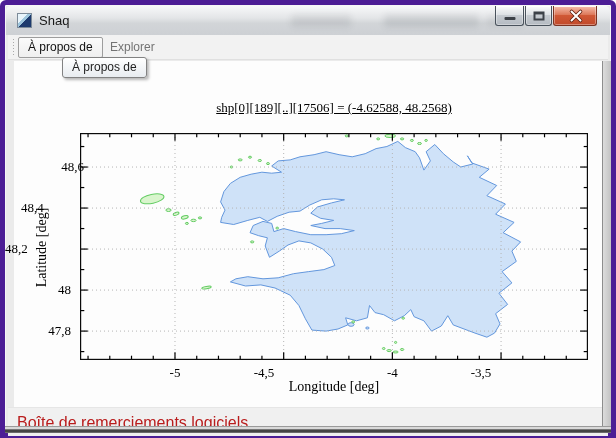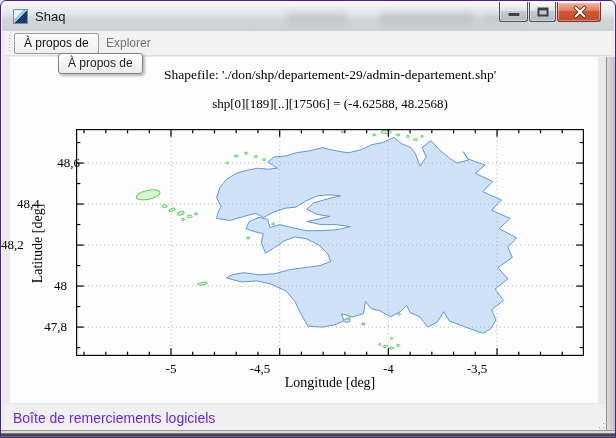--- a/index.html
+++ b/index.html
@@ -1,18 +1,18 @@
 <!DOCTYPE html>
 <html><head>
 <meta charset="utf-8">
 <style>
   html,body{margin:0;padding:0;background:#fff;}
   *{box-sizing:border-box;}
   .stage{position:relative;width:616px;height:438px;font-family:"Liberation Sans",sans-serif;overflow:hidden;}
-  .window{position:absolute;inset:0;background:#ebebeb;border:1px solid #4c1d95;border-radius:6px 6px 0 0;
+  .window{position:absolute;inset:0;background:#ebebeb;border:5px solid #4c1d95;border-radius:6px 6px 0 0;
           box-shadow:inset 0 0 0 1px rgba(255,255,255,.55);}
   
   .titlebar{position:absolute;left:1px;right:1px;top:1px;height:29px;border-radius:5px 5px 0 0;
             background:linear-gradient(#f7f8f9,#e4e6e8 40%,#d2d5d8 60%,#cdd0d4);overflow:hidden;}
   .app-icon{position:absolute;left:11px;top:7px;width:15px;height:15px;border:1px solid #7d8b99;
             background:linear-gradient(135deg,#e8f4fb 0 38%,#9fc6dd 38% 50%,#1d3a6e 50%);}
   .win-title{position:absolute;left:33px;top:0;height:29px;line-height:29px;font-size:13px;color:#181818;}
   .ghost{position:absolute;background:#5a5f66;filter:blur(3px);border-radius:3px;}
   .capbtns{position:absolute;right:13px;top:0;display:flex;}
   .capbtn{position:relative;height:20px;border:1px solid #49525c;border-top:none;border-radius:0 0 3px 3px;
@@ -31,33 +31,33 @@
   .grip{position:absolute;left:4px;top:4px;bottom:4px;width:3px;
         background-image:repeating-linear-gradient(to bottom,#a9a9a9 0 1px,transparent 1px 3px);background-size:1px 100%;background-repeat:repeat-y;background-position:1px 0;}
   .tbtn{position:absolute;left:10px;top:2px;height:21px;line-height:19px;padding:0 9px;font-size:12px;color:#111;
         border:1px solid #9d9d9d;border-radius:2px;background:linear-gradient(#fbfbfb,#efefef);}
   .tflat{position:absolute;left:96px;top:2px;height:21px;line-height:21px;padding:0 6px;font-size:12px;color:#737373;}
   
   .canvas{position:absolute;left:9px;top:56px;width:588px;height:346px;background:#fdfdfd;}
   .plot-title,.plot-subtitle,.xaxis-label{position:absolute;left:75px;width:508px;text-align:center;
         font-family:"Liberation Serif",serif;color:#000;}
   .plot-title{top:66px;font-size:13.5px;}
-  .plot-subtitle{top:95px;font-size:13px;}
+  .plot-subtitle{top:95px;font-size:13px;text-decoration:underline;}
   .xaxis-label{top:374px;font-size:14px;}
   .yaxis-label{position:absolute;left:-63px;top:234px;width:200px;height:17px;text-align:center;
         font-family:"Liberation Serif",serif;font-size:14px;transform:rotate(-90deg);}
   #plot-svg{position:absolute;left:75px;top:128px;}
   .tick-lab{position:absolute;font-family:"Liberation Serif",serif;font-size:13px;color:#000;}
   
   .tooltip{position:absolute;left:57px;top:52px;height:21px;line-height:17px;padding:1px 9px;font-size:12px;color:#222;
            border:1px solid #828282;border-radius:3px;background:linear-gradient(#ffffff,#e8ecf0);
            box-shadow:2px 2px 3px rgba(0,0,0,.28);z-index:5;}
   
   .statusbar{position:absolute;left:3px;right:3px;top:402px;height:29px;background:#f0f0f0;border-top:1px solid #e6e6e6;}
-  .status-text{position:absolute;left:9px;top:0;height:29px;line-height:29px;font-size:14px;color:#6d28d9;}
+  .status-text{position:absolute;left:9px;top:0;height:29px;line-height:29px;font-size:16px;color:#b91c1c;}
   .sizegrip{position:absolute;right:4px;bottom:4px;width:11px;height:11px;}
   .sizegrip i{position:absolute;width:2px;height:2px;background:#8f8f8f;box-shadow:1px 1px 0 #fbfbfb inset;}
   .bottomedge{position:absolute;left:0;right:0;bottom:0;height:7px;
       background:linear-gradient(#9a9a9a 0 1px,#d9d9d9 1px 3px,#787878 3px 4px,#454545 4px 6px,#6b6b6b 6px 7px);}
   .sideshade{position:absolute;top:56px;bottom:7px;width:9px;background:linear-gradient(to right,#dcdcdc,#c2c2c2);}
   .sideshade.r{right:0;border-left:1px solid #8d8d8d;}
 </style>
 </head>
 <body>
 
@@ -88,21 +88,20 @@
       </div>
     </div>
 
     <div class="toolbar">
       <span class="grip"></span>
       <span class="tbtn">À propos de</span>
       <span class="tflat">Explorer</span>
     </div>
 
     <div class="canvas"></div>
-    <div class="plot-title">Shapefile: './don/shp/departement-29/admin-departement.shp'</div>
     <div class="plot-subtitle">shp[0][189][..][17506] = (-4.62588, 48.2568)</div>
     <div class="yaxis-label">Latitude [deg]</div>
     <div class="xaxis-label">Longitude [deg]</div>
     <svg id="plot-svg" width="508" height="227" viewBox="0 0 508 227">
         <path d="M387.4 22.8L392.8 31.0L380.8 34.0L373.2 28.9L363.4 20.7L354.8 11.5L346.1 18.7L350.4 27.9L343.9 37.1L339.5 24.8L335.2 18.7L325.4 14.6L317.8 8.4L306.9 13.5L296.1 15.6L285.2 20.7L272.2 23.8L259.1 21.7L246.1 18.7L234.1 21.7L220.0 23.8L210.2 26.9L198.2 27.9L191.7 33.0L201.5 39.2L191.7 40.2L181.9 39.2L171.1 41.2L160.2 44.3L150.4 50.4L143.9 58.6L140.6 68.9L145.0 77.1L141.7 84.3L140.6 89.4L153.7 91.5L167.8 87.4L179.8 84.3L187.4 88.4L197.2 83.3L209.1 79.2L220.0 78.1L229.8 72.0L241.7 66.8L253.7 65.8L264.5 66.8L251.5 69.9L237.4 74.0L230.8 80.2L240.6 85.3L253.7 87.4L241.7 90.4L230.8 92.5L245.0 95.6L260.2 95.6L274.3 97.6L261.3 100.7L246.1 101.7L230.8 101.7L215.6 98.6L203.7 95.6L193.9 98.6L191.7 90.4L183.0 88.4L173.2 92.5L170.0 99.7L178.7 102.7L187.4 104.8L185.2 113.0L189.5 124.3L199.3 118.1L208.0 112.0L218.9 107.9L230.8 109.9L242.8 116.1L251.5 124.3L254.8 132.5L243.9 136.6L228.7 138.6L213.5 140.7L198.2 144.8L183.0 145.8L167.8 143.7L155.9 145.8L150.4 148.9L165.6 153.0L180.9 151.9L195.0 155.0L210.2 162.2L218.9 172.5L225.4 185.8L231.9 197.1L246.1 198.1L258.0 196.0L267.8 191.9L265.6 184.8L276.5 187.8L287.4 184.8L289.5 172.5L295.0 179.6L303.7 181.7L314.5 187.8L324.3 182.7L330.8 176.6L334.1 183.7L343.9 187.8L351.5 198.1L361.3 193.0L367.8 182.7L373.2 191.9L384.1 196.0L395.0 200.1L406.9 204.2L414.5 200.1L420.0 190.9L415.6 180.7L427.6 171.4L418.9 160.2L431.9 149.9L422.1 138.6L436.3 128.4L431.9 118.1L440.6 108.9L423.2 99.7L434.1 89.4L415.6 81.2L425.4 71.0L406.9 62.7L416.7 52.5L399.3 44.3L409.1 36.1L391.7 29.9Z" fill="#cfe2f8" stroke="#6397dd" stroke-width="1" stroke-linejoin="round"></path>
         <ellipse cx="271.1" cy="191.5" rx="3.0" ry="1.8" transform="rotate(0 271.1 191.5)" fill="#cfe2f8" stroke="#6397dd" stroke-width="1"></ellipse>
         <ellipse cx="287.4" cy="195.0" rx="1.7" ry="1.0" transform="rotate(0 287.4 195.0)" fill="#cfe2f8" stroke="#6397dd" stroke-width="1"></ellipse>
         <ellipse cx="72.2" cy="65.8" rx="12.0" ry="4.5" transform="rotate(-12 72.2 65.8)" fill="#d9f5cd" stroke="#63cc63" stroke-width="1"></ellipse>
         <ellipse cx="88.5" cy="77.1" rx="2.6" ry="1.4" transform="rotate(0 88.5 77.1)" fill="#d9f5cd" stroke="#63cc63" stroke-width="1"></ellipse>
         <ellipse cx="96.1" cy="80.8" rx="3.0" ry="1.4" transform="rotate(-20 96.1 80.8)" fill="#d9f5cd" stroke="#63cc63" stroke-width="1"></ellipse>

